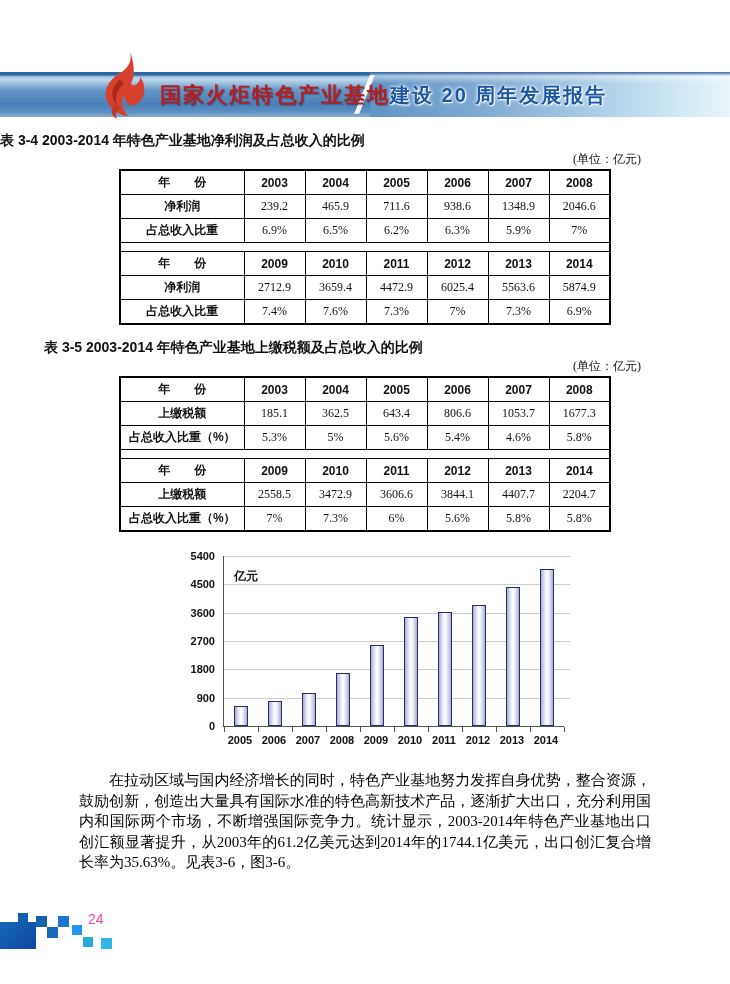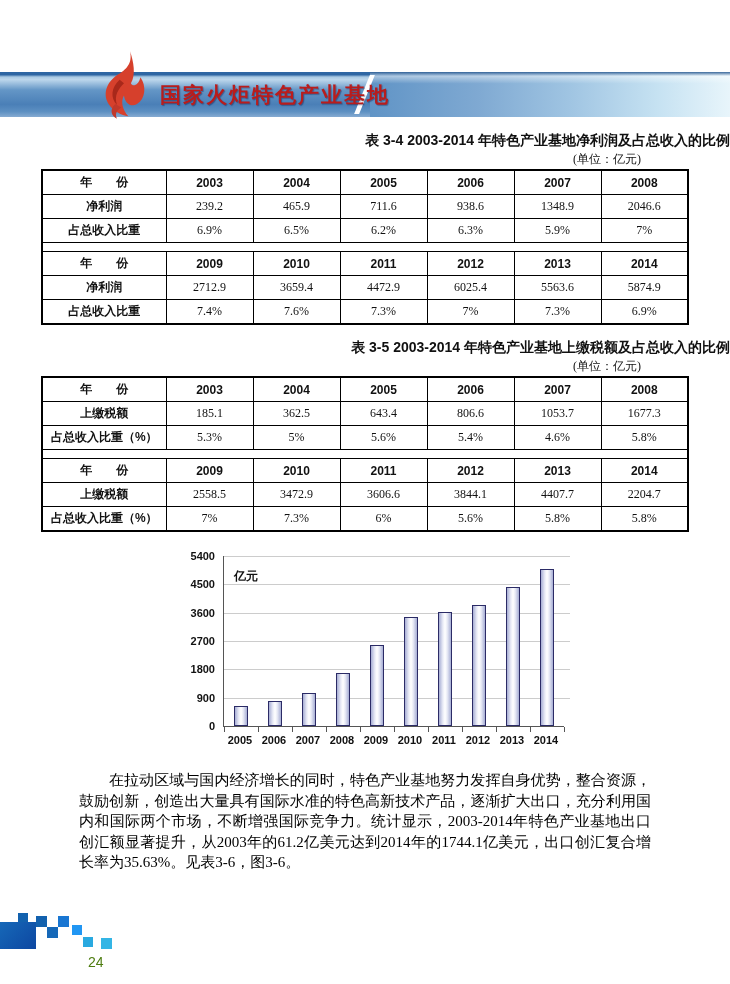--- a/index.html
+++ b/index.html
@@ -18,26 +18,26 @@
   .banner-slash{position:absolute;left:362px;top:3px;width:5px;height:39px;background:#fff;
     transform:skewX(-22deg);}
   .brand-text{position:absolute;left:160px;top:9px;font-size:21px;font-weight:bold;color:#b91c1c;
     letter-spacing:2px;text-shadow:1px 1px 1px rgba(0,0,50,.35);white-space:nowrap;}
   .report-text{position:absolute;left:390px;top:10px;font-size:20px;font-weight:bold;color:#1c55a0;
     letter-spacing:2px;text-shadow:0 0 2px #fff,0 0 4px #fff,1px 1px 1px #fff;white-space:nowrap;}
   .flame{position:absolute;left:98px;top:50px;width:52px;height:70px;z-index:3;}
 
   
   .content{position:absolute;top:117px;left:0;right:0;}
-  .tbl-title{margin:14px 0 0 0;font-size:14px;font-weight:bold;text-align:right;line-height:18px;}
+  .tbl-title{margin:14px 0 0 0;font-size:14px;font-weight:bold;text-align:left;line-height:18px;}
   .tbl-title.second{margin-top:13px;padding-left:44px;}
   .unit-line{width:552px;margin:3px auto 3px auto;text-align:right;font-size:12px;line-height:14px;
     font-family:"Liberation Serif","DejaVu Serif",serif;}
 
-  .data-table{width:648px;margin:0 auto;border-collapse:collapse;table-layout:fixed;
+  .data-table{width:492px;margin:0 auto;border-collapse:collapse;table-layout:fixed;
     border:2px solid #000;}
   .data-table th,.data-table td{border:1px solid #000;height:23px;padding:0 2px;text-align:center;
     font-size:12px;overflow:hidden;white-space:nowrap;}
   .data-table th{font-weight:bold;font-family:"Liberation Sans","DejaVu Sans",sans-serif;}
   .data-table td{font-family:"Liberation Serif","DejaVu Serif",serif;}
   .data-table .spacer-cell{height:8px;border-left:none;border-right:none;}
 
   
   .chart{position:relative;width:410px;height:208px;margin:14px 0 0 185px;}
   .y-axis{position:absolute;left:0;top:10px;width:34px;height:170px;}
@@ -62,33 +62,34 @@
   .footer-deco{position:absolute;left:0;top:905px;width:200px;height:60px;}
   .sq{position:absolute;}
   .sq-a{left:0;top:17px;width:36px;height:27px;background:linear-gradient(135deg,#1668b8,#0d47a1);}
   .sq-b{left:18px;top:8px;width:10px;height:9px;background:#1261ae;}
   .sq-c{left:36px;top:11px;width:11px;height:11px;background:#1261ae;}
   .sq-d{left:47px;top:22px;width:11px;height:11px;background:#1668b8;}
   .sq-e{left:58px;top:11px;width:11px;height:11px;background:#1976d2;}
   .sq-f{left:72px;top:20px;width:10px;height:10px;background:#2196f3;}
   .sq-g{left:83px;top:32px;width:10px;height:10px;background:#29a9e0;}
   .sq-h{left:101px;top:33px;width:11px;height:11px;background:#33b5e5;}
-  .page-num{position:absolute;left:88px;top:911px;font-size:14px;font-weight:500;color:#4d7c0f;margin-top:43px;}
+  .page-num{position:absolute;left:88px;top:911px;font-size:14px;font-weight:500;color:#ec4899;}
 </style>
 </head>
 <body>
 
 <div class="page">
 
   <header>
     <div class="banner">
       <div class="banner-left"></div>
       <div class="banner-right"></div>
       <div class="banner-slash"></div>
       <span class="brand-text">国家火炬特色产业基地</span>
+      <span class="report-text">建设 20 周年发展报告</span>
     </div>
     <svg class="flame" viewBox="0 0 60 80" aria-hidden="true">
       <path d="M37 1 C40 16 32 22 23 28 C9 37 5 52 13 63 C18 70 27 75 35 76 C28 68 26 59 30 52 C31 61 38 66 45 62 C55 56 56 41 49 31 C47 40 40 43 38 38 C44 28 41 13 37 1 Z" fill="#d6402c"></path>
       <path d="M25 34 C15 43 14 55 22 63 C18 52 24 44 30 38 Z" fill="#a8281a"></path>
       <path d="M20 62 C13 68 15 76 22 79 C19 73 22 69 27 66 Z" fill="#c0392b"></path>
     </svg>
   </header>
 
   <div class="content">
 

